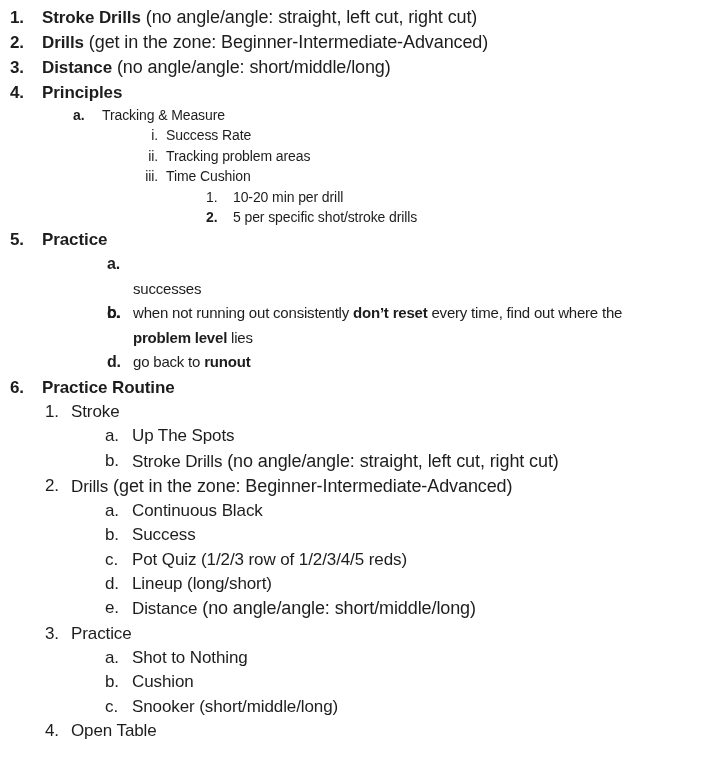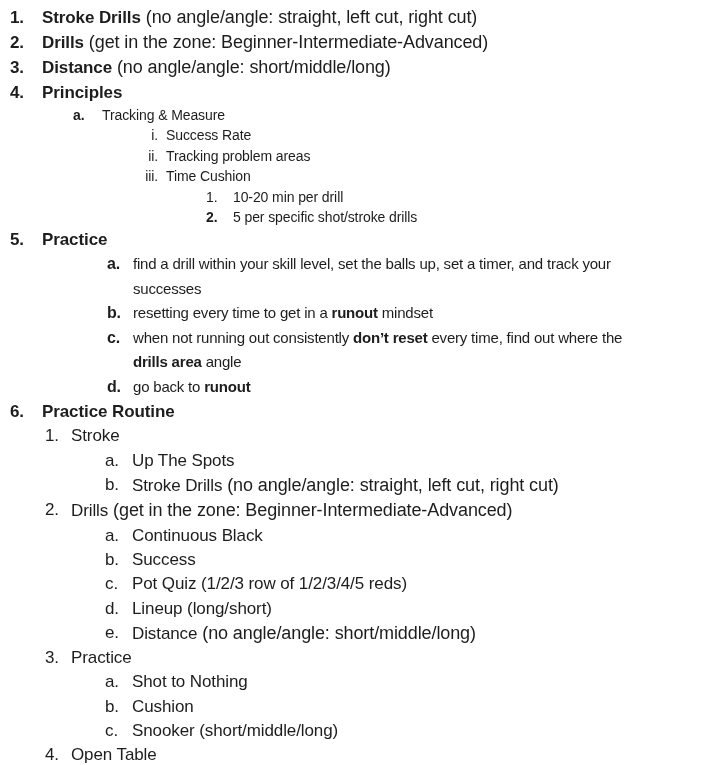--- a/index.html
+++ b/index.html
@@ -66,23 +66,23 @@
     <div class="row l1"><span class="marker b">2.</span><span><span class="seg b">Drills</span><span class="seg s-sm"> (get in the zone: Beginner-Intermediate-Advanced)</span></span></div>
     <div class="row l1"><span class="marker b">3.</span><span><span class="seg b">Distance</span><span class="seg s-sm"> (no angle/angle: short/middle/long)</span></span></div>
     <div class="row l1"><span class="marker b">4.</span><span><span class="seg b">Principles</span></span></div>
     <div class="row l2"><span class="marker b">a.</span><span><span class="seg">Tracking &amp; Measure</span></span></div>
     <div class="row l3"><span class="marker">i.</span><span><span class="seg">Success Rate</span></span></div>
     <div class="row l3"><span class="marker">ii.</span><span><span class="seg">Tracking problem areas</span></span></div>
     <div class="row l3"><span class="marker">iii.</span><span><span class="seg">Time Cushion</span></span></div>
     <div class="row l4"><span class="marker">1.</span><span><span class="seg">10-20 min per drill</span></span></div>
     <div class="row l4"><span class="marker b">2.</span><span><span class="seg">5 per specific shot/stroke drills</span></span></div>
     <div class="row l1"><span class="marker b">5.</span><span><span class="seg b">Practice</span></span></div>
-    <div class="row l5"><span class="marker b">a.</span><span><span class="seg">find a drill within your skill level, set the balls up, set a timer, and track your</span><br><span class="seg">successes</span></span></div>
-    <div class="row l5"><span class="marker b">b.</span><span><span class="seg">resetting every time to get in a </span><span class="seg b">runout</span><span class="seg"> mindset</span></span></div>
-    <div class="row l5"><span class="marker b">c.</span><span><span class="seg">when not running out consistently </span><span class="seg b">don’t reset</span><span class="seg"> every time, find out where the</span><br><span class="seg b">drills area</span><span class="seg"> angle</span></span></div>
+    <div class="row l5"><span class="marker b">a.</span><span><br><span class="seg">successes</span></span></div>
+    <div class="row l5"><span class="marker b">b.</span></div>
+    <div class="row l5"><span class="marker b">c.</span><span><span class="seg">when not running out consistently </span><span class="seg b">don’t reset</span><span class="seg"> every time, find out where the</span><br><span class="seg b">problem level</span><span class="seg"> lies</span></span></div>
     <div class="row l5"><span class="marker b">d.</span><span><span class="seg">go back to </span><span class="seg b">runout</span></span></div>
     <div class="row l1"><span class="marker b">6.</span><span><span class="seg b">Practice Routine</span></span></div>
     <div class="row l6"><span class="marker">1.</span><span><span class="seg">Stroke</span></span></div>
     <div class="row l7"><span class="marker">a.</span><span><span class="seg">Up The Spots</span></span></div>
     <div class="row l7"><span class="marker">b.</span><span><span class="seg">Stroke Drills</span><span class="seg s-sm"> (no angle/angle: straight, left cut, right cut)</span></span></div>
     <div class="row l6"><span class="marker">2.</span><span><span class="seg">Drills</span><span class="seg s-sm"> (get in the zone: Beginner-Intermediate-Advanced)</span></span></div>
     <div class="row l7"><span class="marker">a.</span><span><span class="seg">Continuous Black</span></span></div>
     <div class="row l7"><span class="marker">b.</span><span><span class="seg">Success</span></span></div>
     <div class="row l7"><span class="marker">c.</span><span><span class="seg">Pot Quiz (1/2/3 row of 1/2/3/4/5 reds)</span></span></div>
     <div class="row l7"><span class="marker">d.</span><span><span class="seg">Lineup (long/short)</span></span></div>

